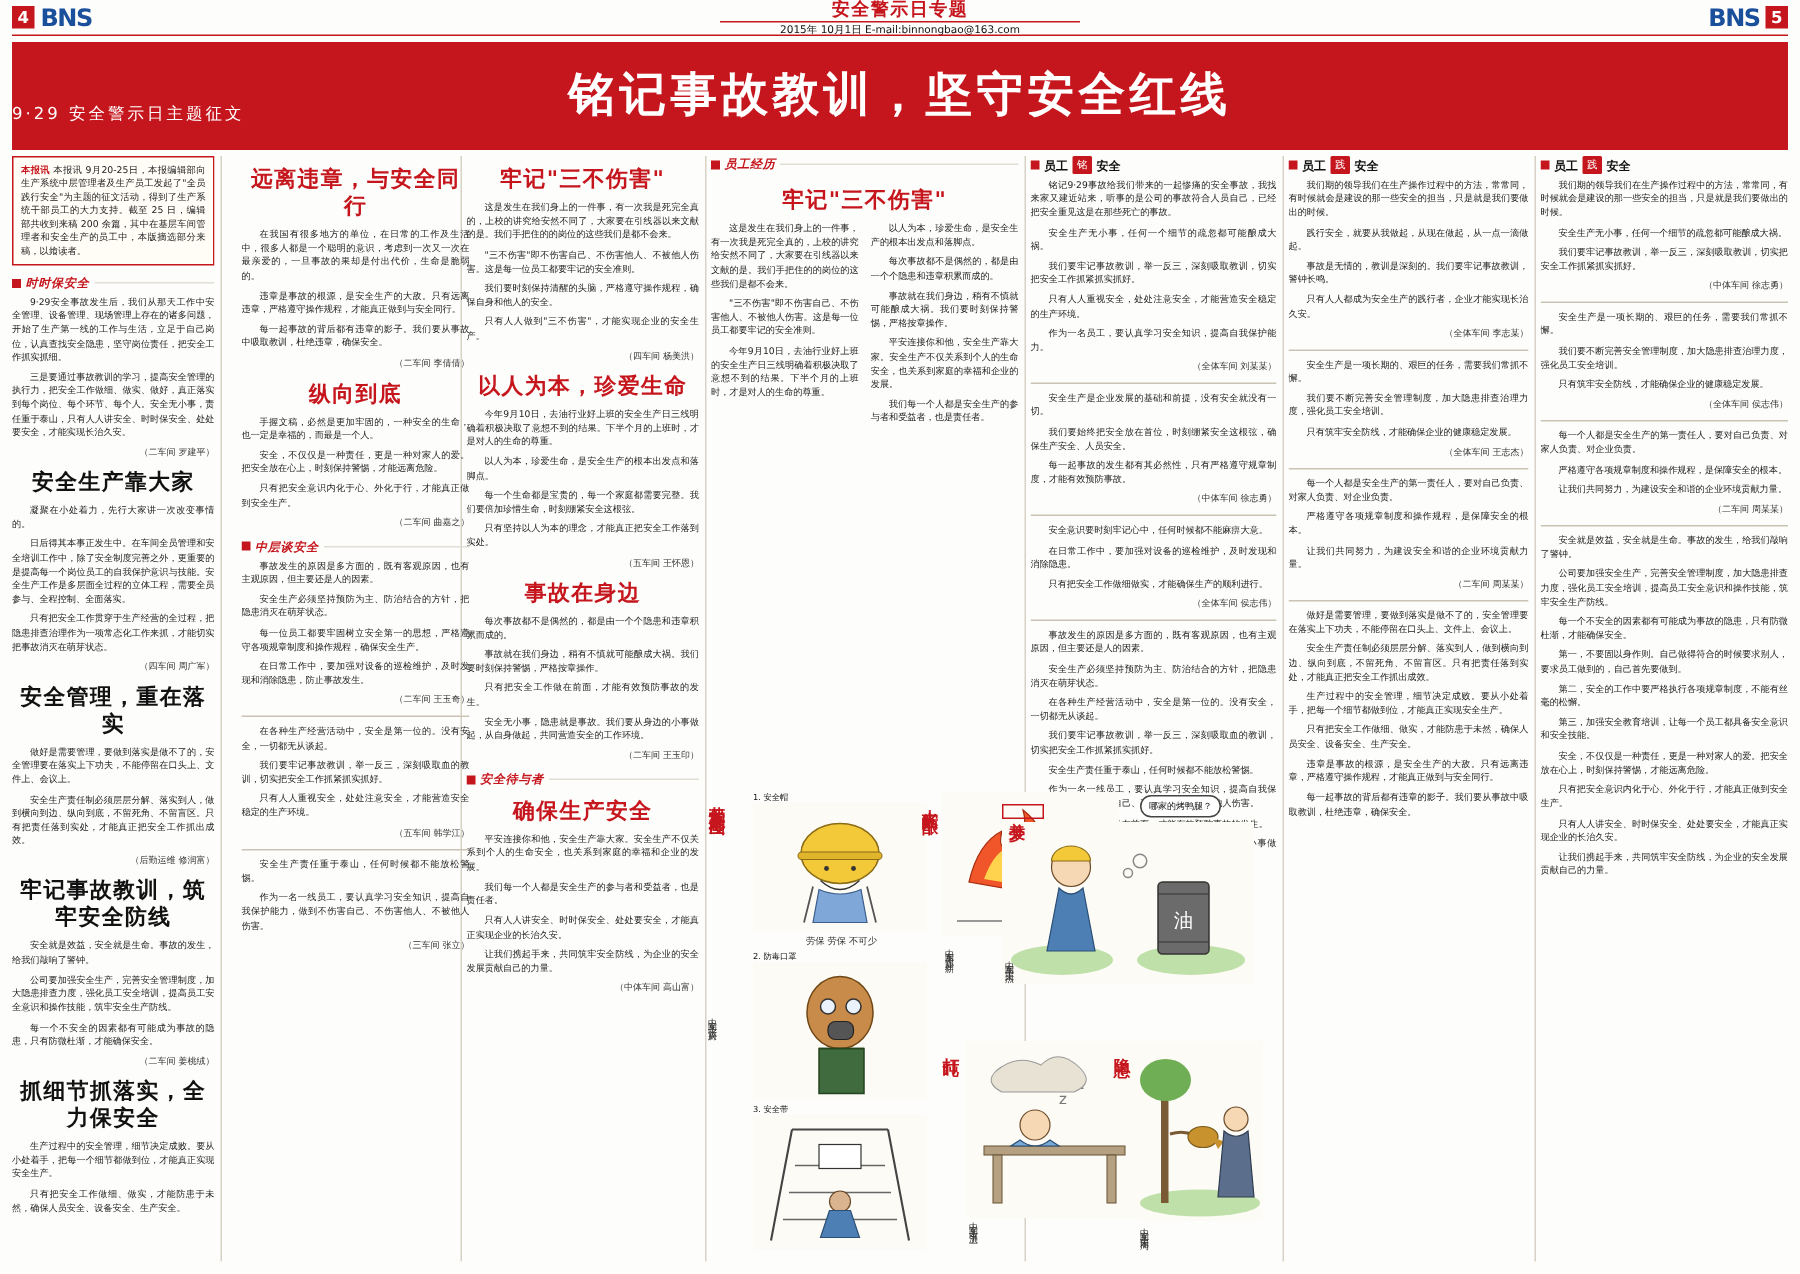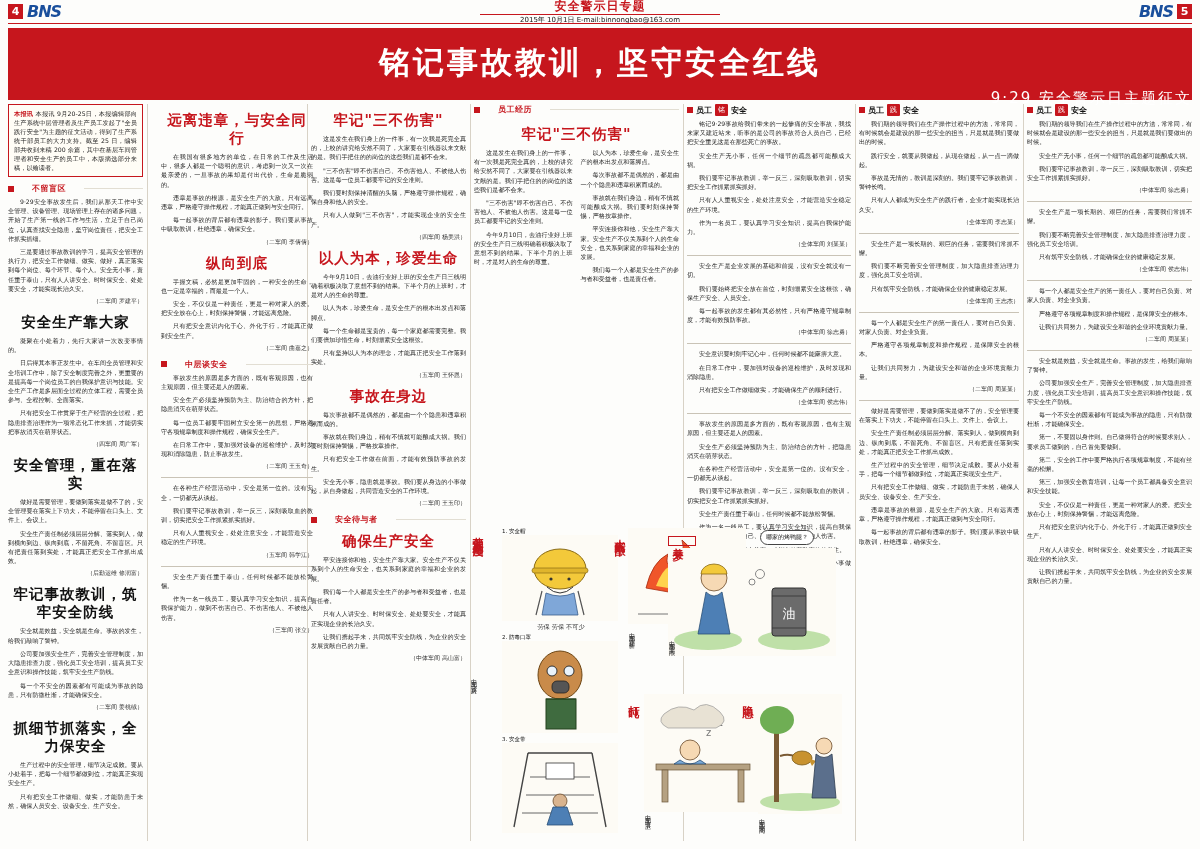--- a/index.html
+++ b/index.html
@@ -8,42 +8,42 @@
 
   
   .masthead{position:absolute;left:0;top:0;width:1200px;height:26px;}
   .mh-center{position:absolute;left:470px;top:0;width:260px;text-align:center;}
   .mh-title{font-size:12px;font-weight:bold;color:#c6161d;letter-spacing:1px;line-height:13px;}
   .mh-rule{width:240px;height:1px;background:#c6161d;margin:1px auto 1px auto;}
   .mh-sub{font-size:7px;color:#111;line-height:9px;}
   .mh-left{position:absolute;left:8px;top:2px;display:flex;align-items:center;gap:4px;}
   .mh-right{position:absolute;right:8px;top:2px;display:flex;align-items:center;gap:4px;}
   .pagenum{width:15px;height:15px;background:#c6161d;color:#fff;font-size:11px;font-weight:bold;display:flex;align-items:center;justify-content:center;}
-  .logo{font-size:16px;font-weight:bold;font-style:italic;color:#1a4f9c;letter-spacing:-1px;}
+  .logo{font-size:16px;font-weight:bold;color:#1a4f9c;letter-spacing:-1px;}
   .mh-line{position:absolute;left:8px;top:23px;width:1184px;height:1px;background:#c6161d;}
 
   
   .banner{position:absolute;left:8px;top:28px;width:1184px;height:72px;background:#c6161d;color:#fff;}
   .banner-title{position:absolute;top:14px;left:0;width:100%;text-align:center;font-size:31px;font-weight:bold;letter-spacing:3px;font-family:"DejaVu Serif","Liberation Serif",serif;}
-  .banner-sub{position:absolute;top:61px;left:0;width:100%;text-align:right;font-size:15px;letter-spacing:2px;}
+  .banner-sub{position:absolute;top:40px;left:0;width:100%;text-align:left;font-size:11px;letter-spacing:2px;}
 
   
   .cols{position:absolute;left:8px;top:104px;width:1184px;height:737px;}
   .col{position:absolute;top:0;height:737px;overflow:hidden;}
   .c1{left:0;width:135px;}
   .c2{left:153px;width:152px;}
   .c3{left:303px;width:155px;}
   .c4{left:466px;width:205px;}
   .c5{left:679px;width:164px;}
   .c6{left:851px;width:160px;}
   .c7{left:1019px;width:165px;}
   .vrule{position:absolute;top:0;width:1px;height:737px;background:#d8d2c6;}
 
   
-  .tag{display:flex;align-items:center;gap:18px;margin-bottom:3px;}
+  .tag{display:flex;align-items:center;gap:3px;margin-bottom:3px;font-style:italic;}
   .tag .sq{width:6px;height:6px;background:#c6161d;}
   .tag .tx{font-size:8px;color:#c6161d;font-weight:bold;letter-spacing:.5px;}
   .tag .bar{flex:1;height:1px;background:#e2ded3;}
 
   .lead{border:1px solid #c6161d;padding:4px 5px;margin-bottom:6px;font-size:6.2px;line-height:9px;color:#222;text-align:justify;background:#fffdf6;}
 
   h2.head{font-size:14.5px;font-weight:bold;text-align:center;margin:7px 0 5px 0;font-family:"DejaVu Serif","Liberation Serif",serif;letter-spacing:1px;line-height:18px;}
   h2.head.red{color:#c6161d;}
   .hrule{height:1px;background:#c9c3b6;margin:4px 0 5px 0;}
 
@@ -100,21 +100,21 @@
     <div class="vrule" style="left:1015px"></div>
 
     <div class="col c1">
       <div class="lead">
         <span style="color:#c6161d;font-weight:bold">本报讯</span>
         <span>本报讯 9月20-25日，本报编辑部向生产系统中层管理者及生产员工发起了"全员践行安全"为主题的征文活动，得到了生产系统干部员工的大力支持。截至 25 日，编辑部共收到来稿 200 余篇，其中在基层车间管理者和安全生产的员工中，本版摘选部分来稿，以飨读者。</span>
       </div>
 
       <div class="tag">
         <span class="sq"></span>
-        <span class="tx">不留盲区</span>
+        <span class="tx">时时保安全</span>
         <span class="bar"></span>
       </div>
 
       <p class="t">9·29安全事故发生后，我们从那天工作中安全管理、设备管理、现场管理上存在的诸多问题，开始了生产第一线的工作与生活，立足于自己岗位，认真查找安全隐患，坚守岗位责任，把安全工作抓实抓细。</p>
       <p class="t">三是要通过事故教训的学习，提高安全管理的执行力，把安全工作做细、做实、做好，真正落实到每个岗位、每个环节、每个人。安全无小事，责任重于泰山，只有人人讲安全、时时保安全、处处要安全，才能实现长治久安。</p>
       <p class="sig">（二车间 罗建平）</p>
 
       <h2 class="head">安全生产靠大家</h2>
       <p class="t">凝聚在小处着力，先行大家讲一次改变事情的。</p>
       <p class="t">日后得其本事正发生中。在车间全员管理和安全培训工作中，除了安全制度完善之外，更重要的是提高每一个岗位员工的自我保护意识与技能。安全生产工作是多层面全过程的立体工程，需要全员参与、全程控制、全面落实。</p>

